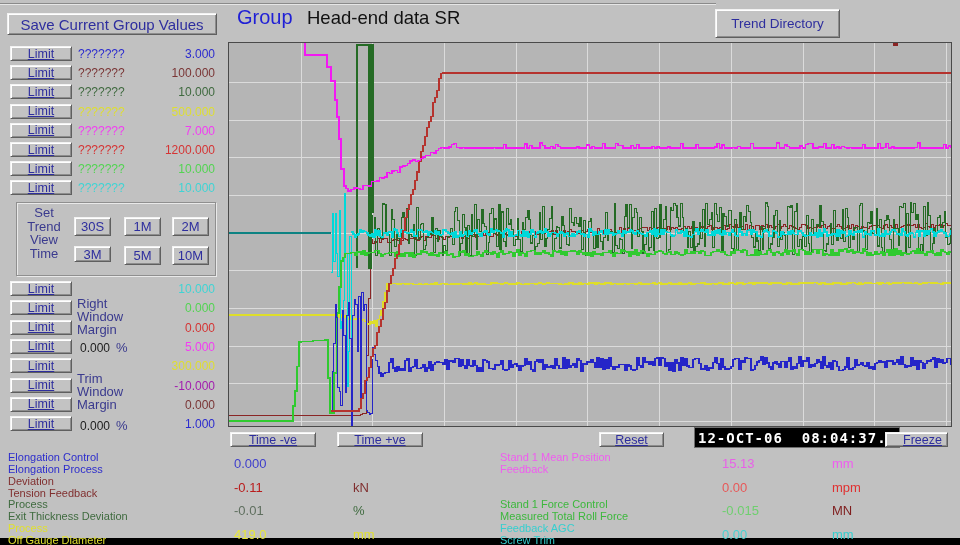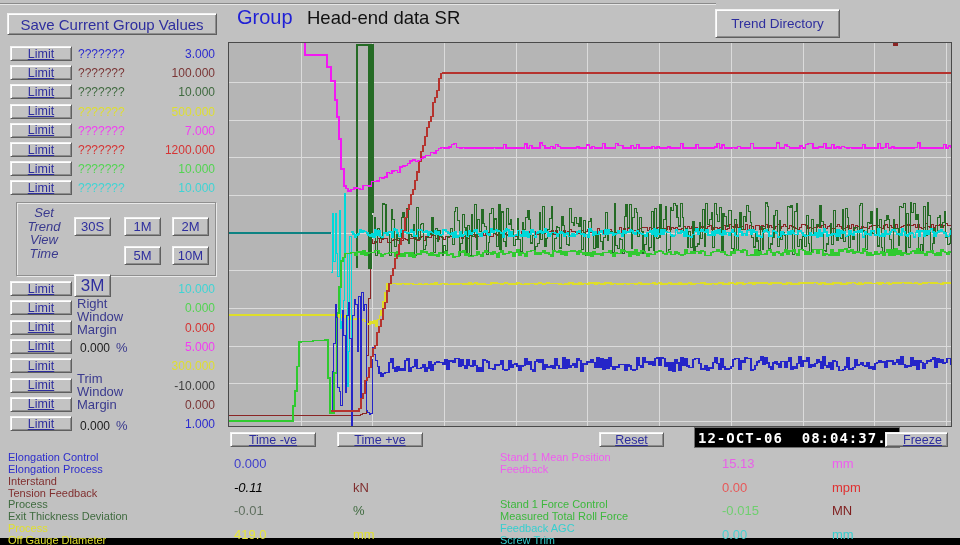--- a/index.html
+++ b/index.html
@@ -10,21 +10,21 @@
   .ul{text-decoration:underline;}
   .display{position:absolute;background:#000;color:#fff;font-family:"DejaVu Sans Mono",monospace;
        display:flex;align-items:center;justify-content:center;box-sizing:border-box;border:1px solid #6e6e6e;white-space:pre;}
   .abs{position:absolute;white-space:nowrap;}
   #save-btn{left:7px;top:13px;width:210px;height:22px;font-size:15px;}
   #group-label{left:237px;top:6px;font-size:20px;color:#1f1fd6;}
   #group-title{left:307px;top:7px;font-size:18.5px;color:#111;}
   #trend-dir-btn{left:715px;top:9px;width:125px;height:29px;font-size:13.5px;}
   #chart{position:absolute;left:228px;top:42px;width:722px;height:383px;background:#b5b5b5;border:1px solid #4a4a4a;box-sizing:content-box;}
   .tv-box{position:absolute;left:16px;top:202px;width:198px;height:72px;border:1px solid #8f8f8f;box-shadow:1px 1px 0 #e9e9e9, inset 1px 1px 0 #e9e9e9;}
-  .tvlabel{position:absolute;left:22px;top:206px;width:44px;text-align:center;font-size:13px;line-height:13.7px;color:#3a3a8e;font-style:italic;}
+  .tvlabel{position:absolute;left:22px;top:206px;width:44px;text-align:center;font-size:13px;line-height:13.7px;color:#3a3a8e;}
   .mlabel{position:absolute;font-size:13px;line-height:13px;color:#3a3a8e;}
   .blackbar{position:absolute;left:0;top:538px;width:960px;height:7px;background:#000;}
   .qlabel{position:absolute;font-size:12px;}
   .lval{position:absolute;font-size:12px;text-align:right;}
   .legname{position:absolute;font-size:11px;line-height:11.5px;}
   .legval{position:absolute;font-size:13px;}
   .topline{position:absolute;left:0;top:3px;width:716px;height:0;border-top:1px solid #8a8a8a;border-bottom:1px solid #e6e6e6;}
 </style>
 </head>
 <body>
@@ -132,42 +132,42 @@
     <div class="lval" style="left: 118px; top: 282px; width: 97px; color: rgb(63, 212, 212);">10.000</div>
     <div class="btn ul" style="left: 10px; top: 300.3px; width: 62px; height: 15px; font-size: 12.5px; position: absolute;">Limit</div>
     <div class="lval" style="left: 118px; top: 301.3px; width: 97px; color: rgb(82, 212, 82);">0.000</div>
     <div class="btn ul" style="left: 10px; top: 319.6px; width: 62px; height: 15px; font-size: 12.5px; position: absolute;">Limit</div>
     <div class="lval" style="left: 118px; top: 320.6px; width: 97px; color: rgb(213, 52, 52);">0.000</div>
     <div class="btn ul" style="left: 10px; top: 338.9px; width: 62px; height: 15px; font-size: 12.5px; position: absolute;">Limit</div>
     <div class="lval" style="left: 118px; top: 339.9px; width: 97px; color: rgb(242, 61, 242);">5.000</div>
     <div class="btn ul" style="left: 10px; top: 358.2px; width: 62px; height: 15px; font-size: 12.5px; position: absolute;">Limit</div>
     <div class="lval" style="left: 118px; top: 359.2px; width: 97px; color: rgb(222, 222, 50);">300.000</div>
     <div class="btn ul" style="left: 10px; top: 377.5px; width: 62px; height: 15px; font-size: 12.5px; position: absolute;">Limit</div>
-    <div class="lval" style="left: 118px; top: 378.5px; width: 97px; color: #404040;">-10.000</div>
+    <div class="lval" style="left: 118px; top: 378.5px; width: 97px; color: #a21caf;">-10.000</div>
     <div class="btn ul" style="left: 10px; top: 396.8px; width: 62px; height: 15px; font-size: 12.5px; position: absolute;">Limit</div>
     <div class="lval" style="left: 118px; top: 397.8px; width: 97px; color: rgb(122, 53, 53);">0.000</div>
     <div class="btn ul" style="left: 10px; top: 416.1px; width: 62px; height: 15px; font-size: 12.5px; position: absolute;">Limit</div>
     <div class="lval" style="left: 118px; top: 417.1px; width: 97px; color: rgb(43, 43, 207);">1.000</div>
     <div class="btn" style="left: 74px; top: 217px; width: 37px; height: 19px; font-size: 13px; position: absolute;">30S</div>
     <div class="btn" style="left: 124px; top: 217px; width: 37px; height: 19px; font-size: 13px; position: absolute;">1M</div>
     <div class="btn" style="left: 172px; top: 217px; width: 37px; height: 19px; font-size: 13px; position: absolute;">2M</div>
-    <div class="btn" style="left: 74px; top: 246px; width: 37px; height: 23px; font-size: 17px; position: absolute; margin-top: 28px;">3M</div>
+    <div class="btn" style="left: 74px; top: 246px; width: 37px; height: 16px; font-size: 13px; position: absolute;">3M</div>
     <div class="btn" style="left: 124px; top: 246px; width: 37px; height: 19px; font-size: 13px; position: absolute;">5M</div>
     <div class="btn" style="left: 172px; top: 246px; width: 37px; height: 19px; font-size: 13px; position: absolute;">10M</div>
     <div class="legname" style="left: 8px; top: 452px; color: rgb(45, 45, 204);">
       <div>Elongation Control</div>
       <div>Elongation Process</div>
     </div>
     <div class="legval" style="left: 234px; top: 456px; color: rgb(61, 61, 204);">0.000</div>
     <div class="legval" style="left: 353px; top: 456px; color: rgb(45, 45, 204);"></div>
     <div class="legname" style="left: 8px; top: 476px; color: rgb(128, 47, 47);">
-      <div>Interstand</div>
+      <div>Deviation</div>
       <div>Tension Feedback</div>
     </div>
-    <div class="legval" style="left: 234px; top: 480px; color: #000000; font-style: italic;">-0.11</div>
+    <div class="legval" style="left: 234px; top: 480px; color: #b91c1c;">-0.11</div>
     <div class="legval" style="left: 353px; top: 480px; color: rgb(128, 47, 47);">kN</div>
     <div class="legname" style="left: 8px; top: 499px; color: rgb(63, 107, 63);">
       <div>Process</div>
       <div>Exit Thickness Deviation</div>
     </div>
     <div class="legval" style="left: 234px; top: 503px; color: rgb(95, 111, 95);">-0.01</div>
     <div class="legval" style="left: 353px; top: 503px; color: rgb(63, 107, 63);">%</div>
     <div class="legname" style="left: 8px; top: 523px; color: rgb(224, 224, 48);">
       <div>Process</div>
       <div>Off Gauge Diameter</div>

